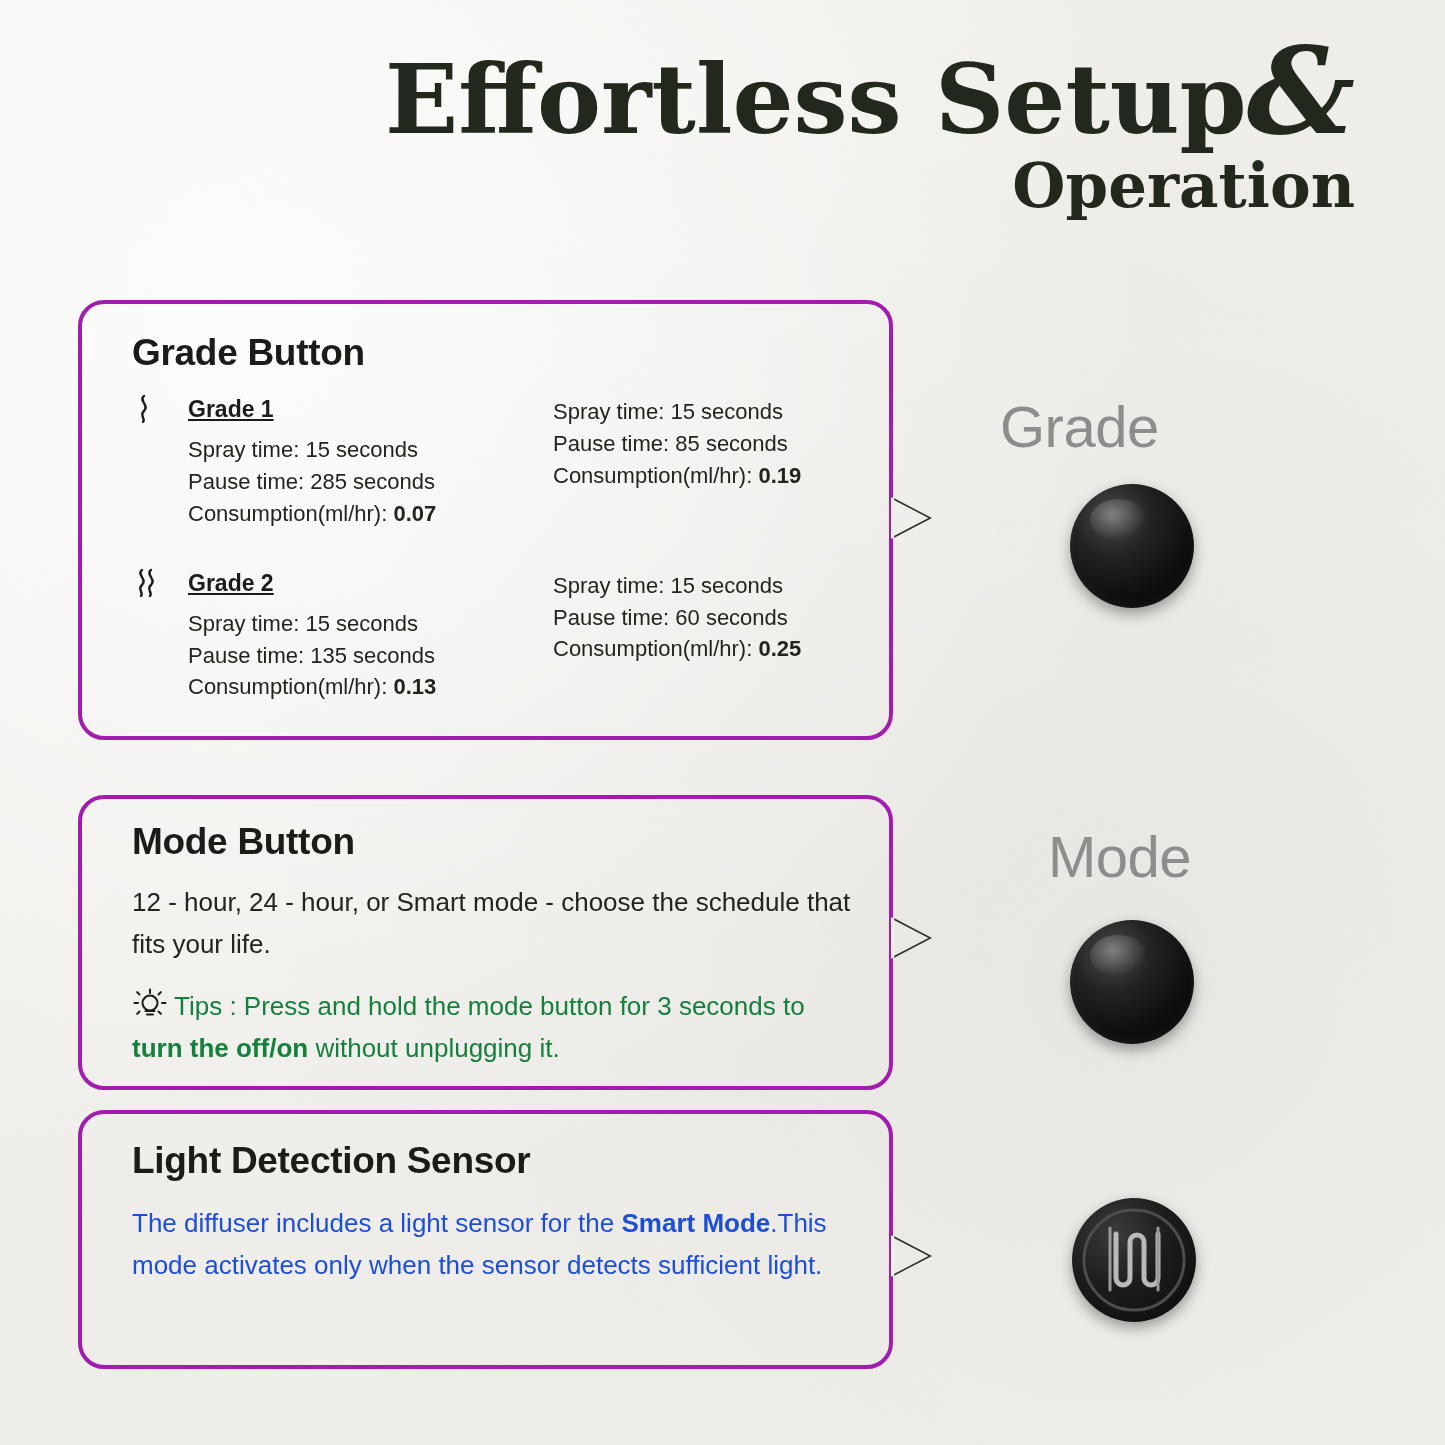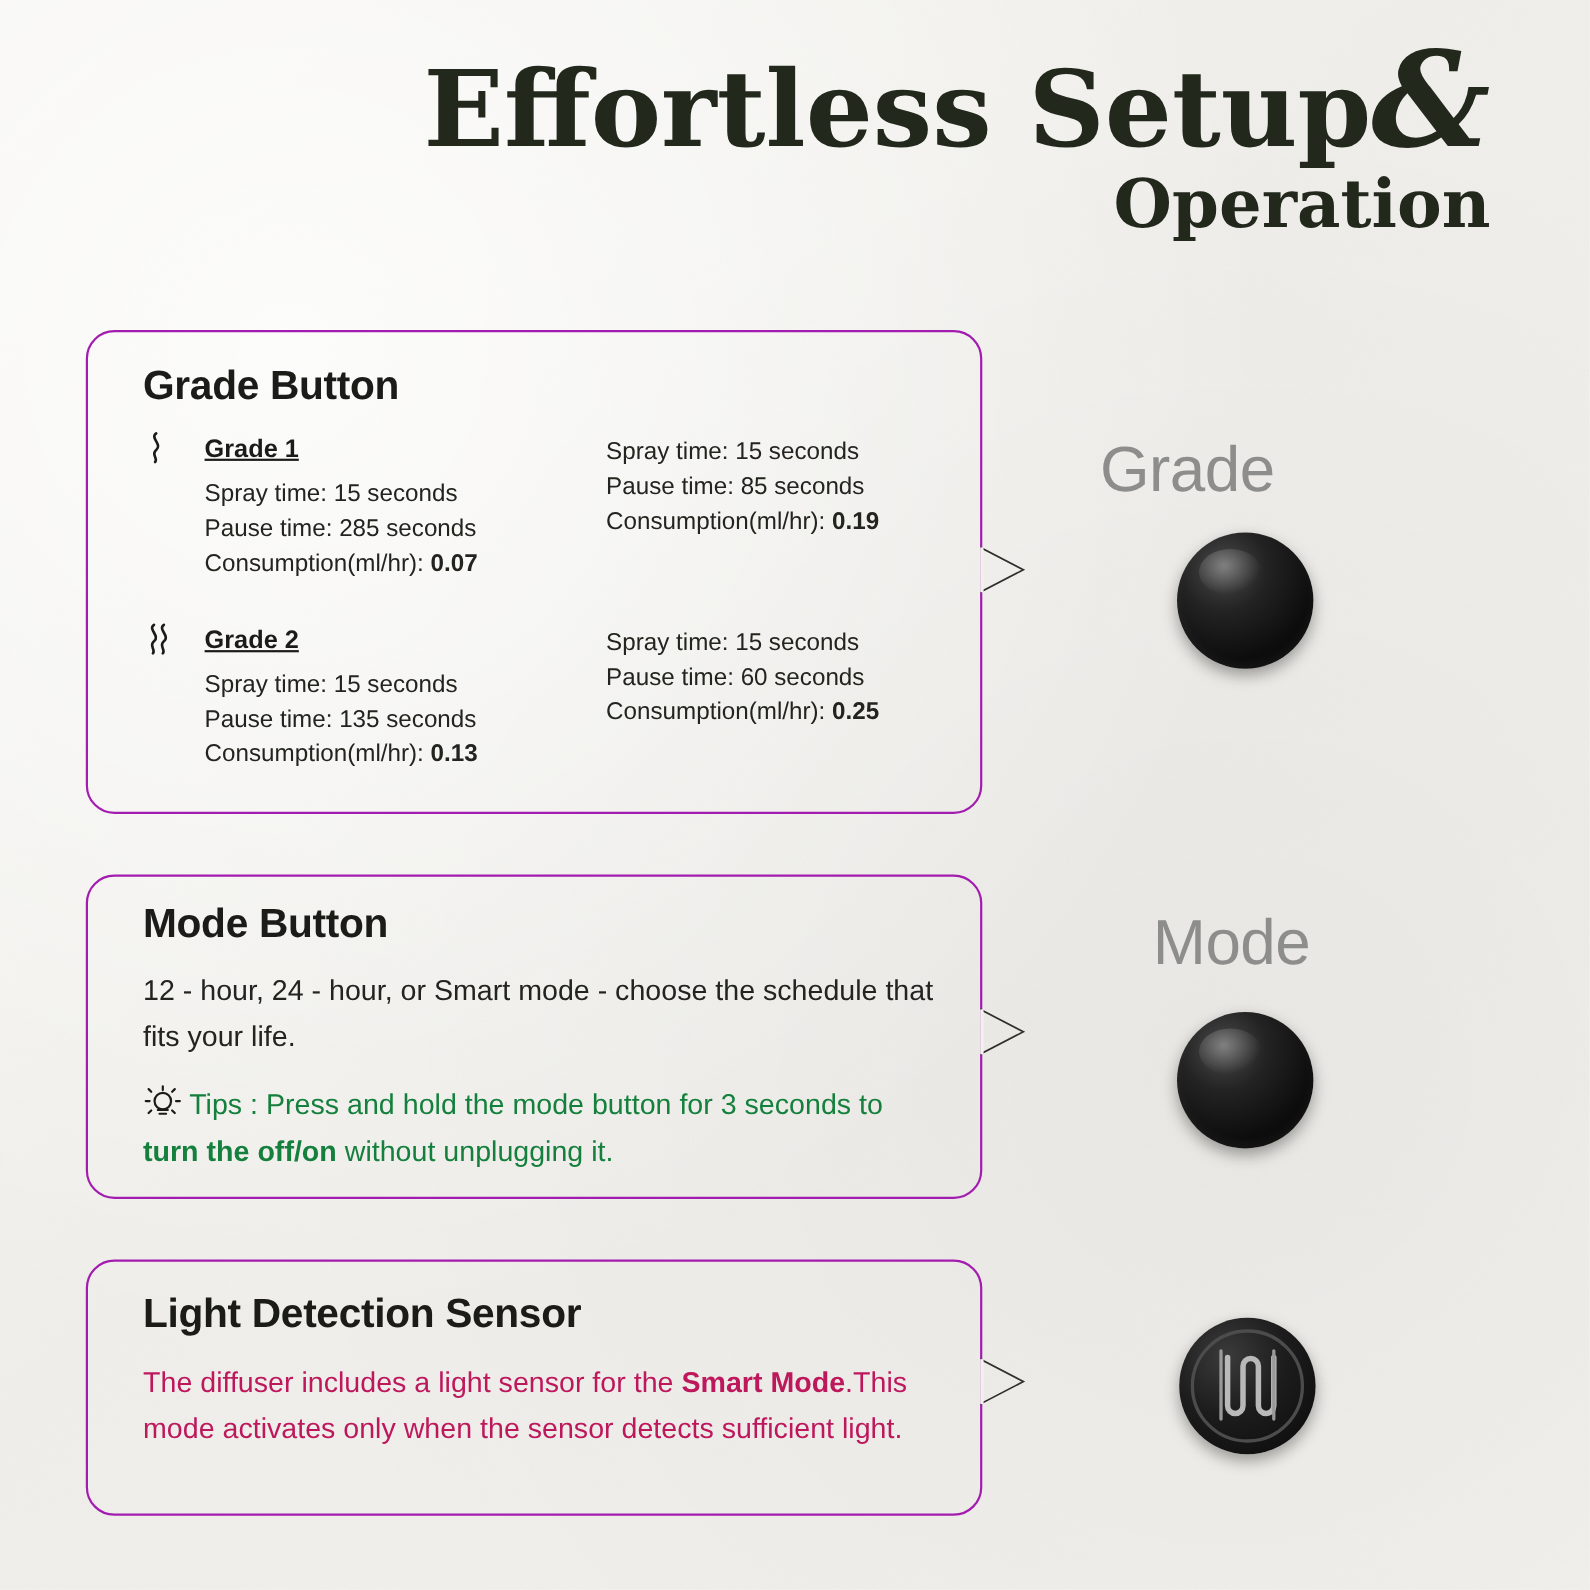--- a/index.html
+++ b/index.html
@@ -66,34 +66,34 @@
   .title-line2 {
     font-size: 61px;
     font-weight: 700;
     line-height: 1.12;
     white-space: nowrap;
   }
 
   
   .bubble {
     position: absolute;
-    border: 2px solid #a21caf;
+    border: 4px solid #a21caf;
     border-radius: 26px;
     background: transparent;
     box-sizing: border-box;
   }
   .bubble-tail {
     position: absolute;
     width: 44px;
     height: 56px;
   }
 
   #grade-bubble { left: 78px; top: 300px; width: 815px; height: 440px; }
   #mode-bubble  { left: 78px; top: 795px; width: 815px; height: 295px; }
-  #light-bubble { left: 78px; top: 1145px; width: 815px; height: 233px; }
+  #light-bubble { left: 78px; top: 1110px; width: 815px; height: 259px; }
 
   .bubble h2 {
     margin: 0;
     font-size: 37px;
     font-weight: 700;
     letter-spacing: -0.3px;
     color: #1b1b18;
   }
   #grade-bubble h2 { position: absolute; left: 50px; top: 28px; }
   #mode-bubble  h2 { position: absolute; left: 50px; top: 22px; }
@@ -172,21 +172,21 @@
   .bold { font-weight: 700; }
 
   
   .light-body {
     position: absolute;
     left: 50px;
     top: 88px;
     width: 730px;
     font-size: 26px;
     line-height: 1.62;
-    color: #be185d;
+    color: #1d4ed8;
   }
 
   
   .hw-label {
     position: absolute;
     font-size: 58px;
     color: #8d8d8b;
     font-family: "Liberation Sans", sans-serif;
     letter-spacing: -0.5px;
     line-height: 1;

